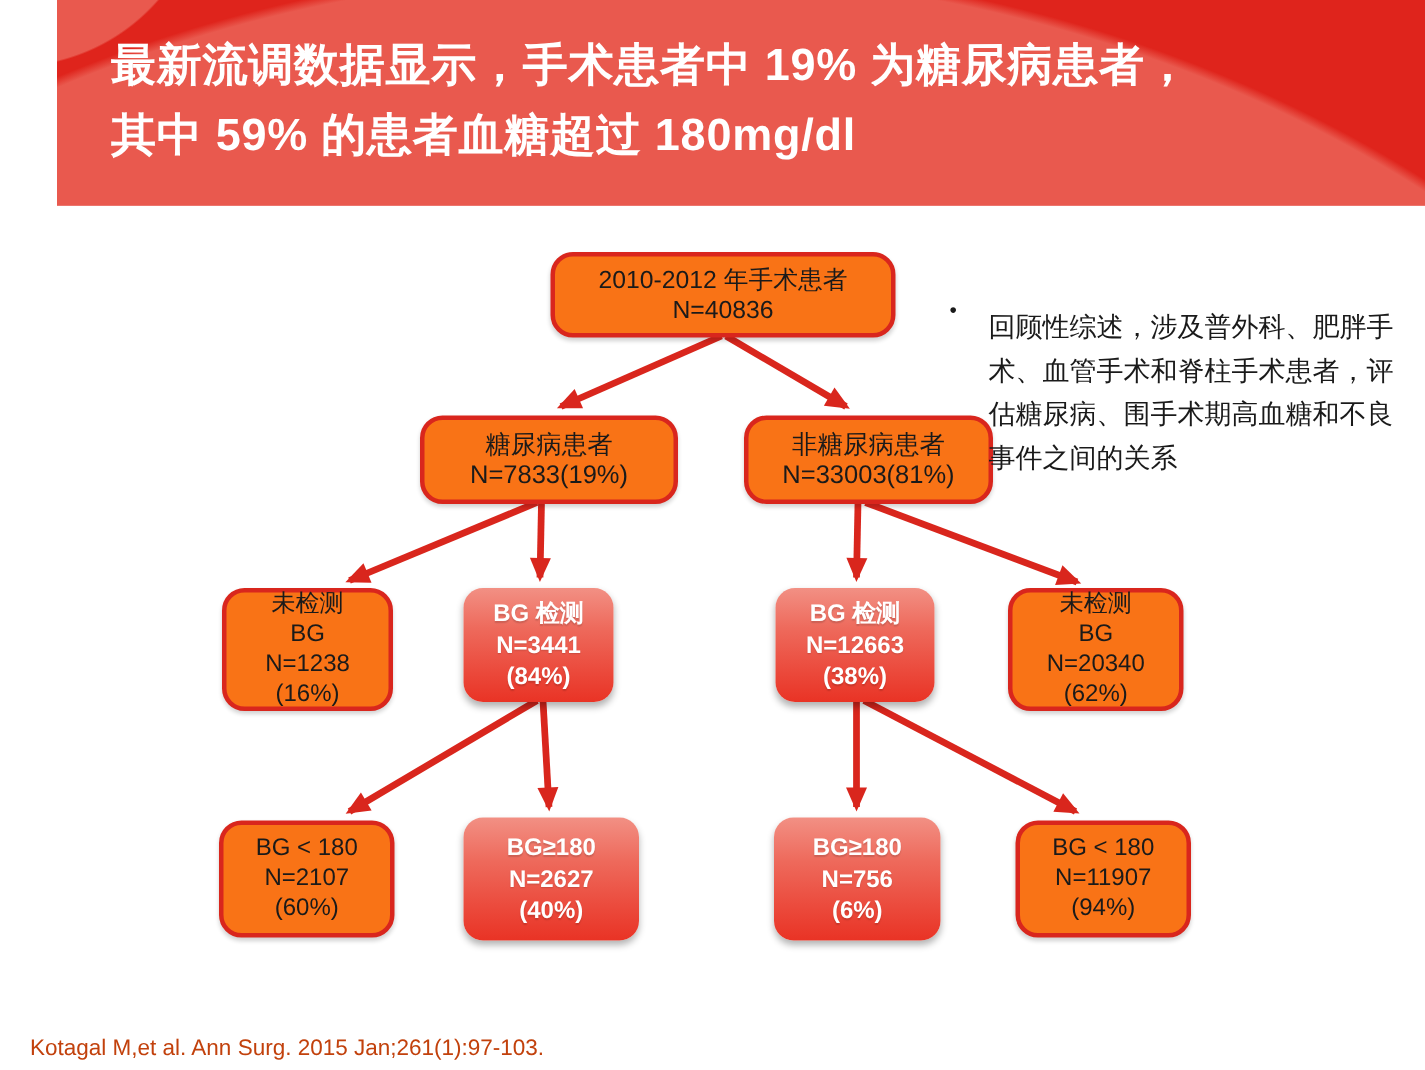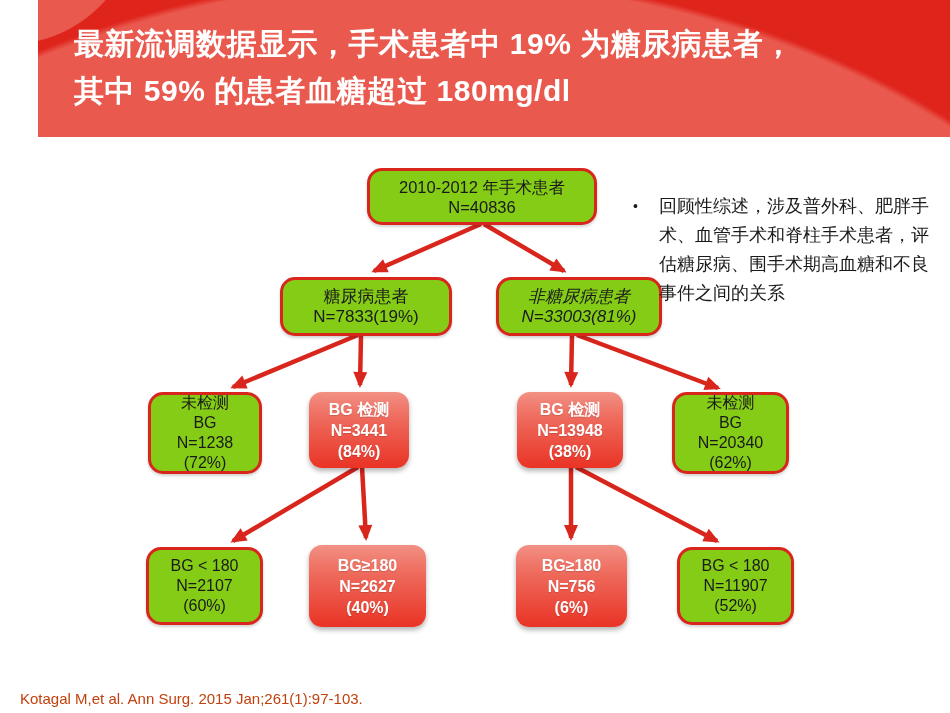--- a/index.html
+++ b/index.html
@@ -25,56 +25,56 @@
   }
   .banner-title span{display:block;}
   
   .node{
     position:absolute;box-sizing:border-box;
     display:flex;flex-direction:column;align-items:center;justify-content:center;
     text-align:center;
   }
   .node span{display:block;}
   .white-node{
-    background:#84cc16;
+    background:#f97316;
     border:3.5px solid #d9261d;
     border-radius:15px;
     color:#1a1a1a;
     font-size:16px;line-height:20px;
     box-shadow:0 2px 3px rgba(0,0,0,0.18);
   }
   .red-node{
     background:linear-gradient(180deg,#f29084 0%, #ee6a5c 35%, #e93325 100%);
     border-radius:13px;
     color:#ffffff;font-weight:bold;
     font-size:16px;line-height:21px;
     box-shadow:0 3px 5px rgba(0,0,0,0.30);
     text-shadow:0 1px 1px rgba(0,0,0,0.15);
   }
   .n-root   {left:367px;top:168px;width:230px;height:57px;font-size:16.5px;}
   .n-dm     {left:280px;top:277px;width:172px;height:59px;font-size:17px;}
-  .n-nondm  {left:496px;top:277px;width:166px;height:59px;font-size:17px;font-style:italic;}
+  .n-nondm  {left:496px;top:277px;width:166px;height:59px;font-size:17px;}
   .n-dm-un  {left:148px;top:392px;width:114px;height:82px;}
   .n-dm-bg  {left:309px;top:392px;width:100px;height:76px;}
   .n-nd-bg  {left:517px;top:392px;width:106px;height:76px;}
   .n-nd-un  {left:672px;top:392px;width:117px;height:82px;}
   .n-dm-lo  {left:146px;top:547px;width:117px;height:78px;}
   .n-dm-hi  {left:309px;top:545px;width:117px;height:82px;}
   .n-nd-hi  {left:516px;top:545px;width:111px;height:82px;}
   .n-nd-lo  {left:677px;top:547px;width:117px;height:78px;}
   
   .connectors{position:absolute;left:0;top:0;width:950px;height:713px;pointer-events:none;}
   
   .note{
     position:absolute;left:633px;top:192px;width:300px;
     color:#1a1a1a;font-size:18px;line-height:29px;
     display:flex;
   }
   .note-bullet{flex:0 0 26px;font-size:14px;line-height:29px;}
-  .note-text{flex:1;width:262px;}
+  .note-text{flex:1;width:262px;margin-top:12px;}
   
   .citation{
     position:absolute;left:20px;top:690px;
     color:#c2410c;font-size:15px;
   }
 </style>
 </head>
 <body>
 
 <div class="banner">
@@ -116,32 +116,32 @@
 
 <div class="node white-node n-nondm">
   <span>非糖尿病患者</span>
   <span>N=33003(81%)</span>
 </div>
 
 <div class="node white-node n-dm-un">
   <span>未检测</span>
   <span>BG</span>
   <span>N=1238</span>
-  <span>(72%)</span>
+  <span>(16%)</span>
 </div>
 
 <div class="node red-node n-dm-bg">
   <span>BG 检测</span>
   <span>N=3441</span>
   <span>(84%)</span>
 </div>
 
 <div class="node red-node n-nd-bg">
   <span>BG 检测</span>
-  <span>N=13948</span>
+  <span>N=12663</span>
   <span>(38%)</span>
 </div>
 
 <div class="node white-node n-nd-un">
   <span>未检测</span>
   <span>BG</span>
   <span>N=20340</span>
   <span>(62%)</span>
 </div>
 
@@ -159,21 +159,21 @@
 
 <div class="node red-node n-nd-hi">
   <span>BG≥180</span>
   <span>N=756</span>
   <span>(6%)</span>
 </div>
 
 <div class="node white-node n-nd-lo">
   <span>BG &lt; 180</span>
   <span>N=11907</span>
-  <span>(52%)</span>
+  <span>(94%)</span>
 </div>
 
 <div class="note">
   <div class="note-bullet">•</div>
   <div class="note-text">回顾性综述，涉及普外科、肥胖手术、血管手术和脊柱手术患者，评估糖尿病、围手术期高血糖和不良事件之间的关系</div>
 </div>
 
 <div class="citation">Kotagal M,et al. Ann Surg. 2015 Jan;261(1):97-103.</div>
 
 </body></html>

